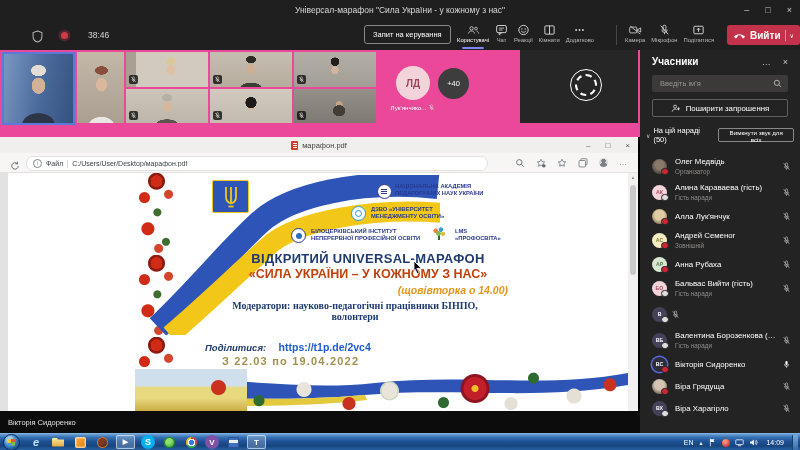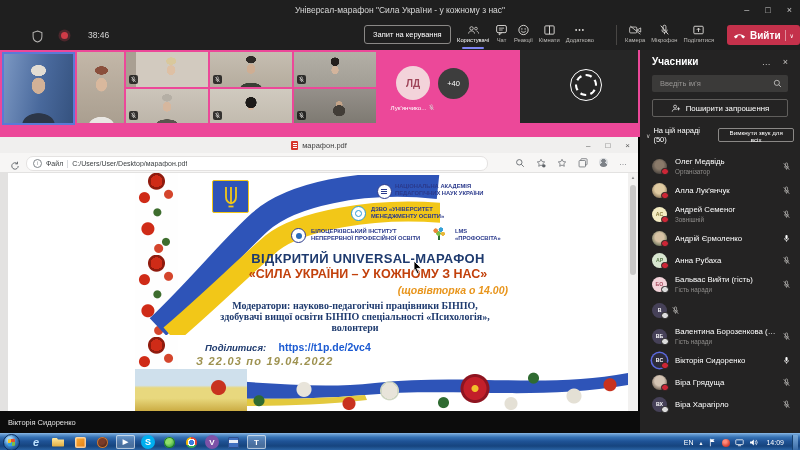--- a/index.html
+++ b/index.html
@@ -158,21 +158,21 @@
            font-weight:bold;color:#1e3a6e;letter-spacing:.3px;}
   #ptitle2{position:absolute;left:210px;top:94px;width:300px;text-align:center;font-size:12.5px;
            font-weight:bold;color:#c2410c;}
   #psched{position:absolute;left:210px;top:111px;width:290px;text-align:right;font-size:10.5px;
            font-weight:bold;font-style:italic;color:#e8951c;}
   #pmod{position:absolute;left:182px;top:127px;width:330px;text-align:center;font-size:10px;
            font-weight:bold;color:#1e3a6e;line-height:11px;font-family:Liberation Serif, serif;}
   #plink{position:absolute;left:197px;top:164px;white-space:nowrap;}
   #plinklbl{font-size:9.5px;font-weight:bold;font-style:italic;color:#1e3a6e;}
   #plinkurl{font-size:10.5px;font-weight:bold;color:#1b5ad2;margin-left:8px;}
-  #pdates{position:absolute;left:188px;top:182px;font-size:11px;font-weight:bold;font-style:italic;
+  #pdates{position:absolute;left:214px;top:182px;font-size:11px;font-weight:bold;
            color:#9e9250;letter-spacing:1.2px;}
   #wave{position:absolute;left:127px;top:186px;}
   #field{position:absolute;left:127px;top:196px;width:112px;height:43px;
          background:linear-gradient(180deg,#cfe0ec 0 38%,#e8d87e 44% 68%,#c9a93f);}
   #flowers{position:absolute;left:170px;top:192px;width:450px;height:47px;
     background:
       radial-gradient(circle at 66% 50%,#f2bf2a 0 3px,#c21f2a 4px 11px,#8e1420 12px 14px,rgba(0,0,0,0) 15px),
       radial-gradient(circle at 74% 82%,#e4e0d5 0 6px,rgba(0,0,0,0) 7px),
       radial-gradient(circle at 59% 80%,#2f6b31 0 5px,rgba(0,0,0,0) 6px),
       radial-gradient(circle at 79% 28%,#2f6b31 0 5px,rgba(0,0,0,0) 6px),
@@ -573,21 +573,20 @@
         <div class="orgrow" style="left:447px;top:55px;">
           <div>LMS</div>
           <div>«ПРОФОСВІТА»</div>
         </div>
 
         <div id="ptitle1">ВІДКРИТИЙ UNIVERSAL-МАРАФОН</div>
         <div id="ptitle2">«СИЛА УКРАЇНИ – У КОЖНОМУ З НАС»</div>
         <div id="psched">(щовівторка о 14.00)</div>
         <div id="pmod">
           <div>Модератори: науково-педагогічні працівники БІНПО,</div>
-          <div>здобувачі вищої освіти БІНПО спеціальності «Психологія»,</div>
           <div>волонтери</div>
         </div>
         <div id="plink">
           <span id="plinklbl">Поділитися:</span>
           <span id="plinkurl">https://t1p.de/2vc4</span>
         </div>
         <div id="pdates">З 22.03 по 19.04.2022</div>
 
         <svg id="wave" width="493" height="50" viewBox="0 0 493 50">
           <path d="M0 28 C70 10,150 34,240 24 C330 14,410 30,493 14 L493 26 C400 42,320 28,230 36 C140 44,70 36,0 42 Z" fill="#2e54b8"></path>
@@ -653,20 +652,38 @@
           </div>
           <span class="pmic off">
             <svg viewBox="0 0 16 16">
               <rect x="6.1" y="1.6" width="3.8" height="7.2" rx="1.9" fill="none" stroke="currentColor" stroke-width="1.3"></rect>
               <path d="M4.4 7.6a3.6 3.6 0 0 0 7.2 0" fill="none" stroke="currentColor" stroke-width="1.3"></path>
               <line x1="8" y1="11.2" x2="8" y2="13.8" stroke="currentColor" stroke-width="1.3"></line>
               <line x1="3" y1="2.2" x2="13" y2="13.8" stroke="currentColor" stroke-width="1.4"></line>
             </svg>
           </span>
         </div>
+        <div class="prow two">
+          <div class="pav av-pink">
+            <span>АК</span>
+            <i class="pbadge b-white"></i>
+          </div>
+          <div class="pinfo">
+            <div class="pname">Алина Караваева (гість)</div>
+            <div class="psub">Гість наради</div>
+          </div>
+          <span class="pmic off">
+            <svg viewBox="0 0 16 16">
+              <rect x="6.1" y="1.6" width="3.8" height="7.2" rx="1.9" fill="none" stroke="currentColor" stroke-width="1.3"></rect>
+              <path d="M4.4 7.6a3.6 3.6 0 0 0 7.2 0" fill="none" stroke="currentColor" stroke-width="1.3"></path>
+              <line x1="8" y1="11.2" x2="8" y2="13.8" stroke="currentColor" stroke-width="1.3"></line>
+              <line x1="3" y1="2.2" x2="13" y2="13.8" stroke="currentColor" stroke-width="1.4"></line>
+            </svg>
+          </span>
+        </div>
         <div class="prow one">
           <div class="pav av-photo2">
             <span>АЛ</span>
             <i class="pbadge b-red"></i>
           </div>
           <div class="pinfo">
             <div class="pname">Алла Лук'янчук</div>
           </div>
           <span class="pmic off">
             <svg viewBox="0 0 16 16">
@@ -685,36 +702,20 @@
           <div class="pinfo">
             <div class="pname">Андрей Семеног</div>
             <div class="psub">Зовнішній</div>
           </div>
           <span class="pmic off">
             <svg viewBox="0 0 16 16">
               <rect x="6.1" y="1.6" width="3.8" height="7.2" rx="1.9" fill="none" stroke="currentColor" stroke-width="1.3"></rect>
               <path d="M4.4 7.6a3.6 3.6 0 0 0 7.2 0" fill="none" stroke="currentColor" stroke-width="1.3"></path>
               <line x1="8" y1="11.2" x2="8" y2="13.8" stroke="currentColor" stroke-width="1.3"></line>
               <line x1="3" y1="2.2" x2="13" y2="13.8" stroke="currentColor" stroke-width="1.4"></line>
-            </svg>
-          </span>
-        </div>
-        <div class="prow one">
-          <div class="pav av-photo3">
-            <span>АЄ</span>
-            <i class="pbadge b-red"></i>
-          </div>
-          <div class="pinfo">
-            <div class="pname">Андрій Єрмоленко</div>
-          </div>
-          <span class="pmic on">
-            <svg viewBox="0 0 16 16">
-              <rect x="6.1" y="1.6" width="3.8" height="7.2" rx="1.9" fill="currentColor"></rect>
-              <path d="M4.4 7.6a3.6 3.6 0 0 0 7.2 0" fill="none" stroke="currentColor" stroke-width="1.3"></path>
-              <line x1="8" y1="11.2" x2="8" y2="13.8" stroke="currentColor" stroke-width="1.3"></line>
             </svg>
           </span>
         </div>
         <div class="prow one">
           <div class="pav av-green">
             <span>АР</span>
             <i class="pbadge b-red"></i>
           </div>
           <div class="pinfo">
             <div class="pname">Анна Рубаха</div>

